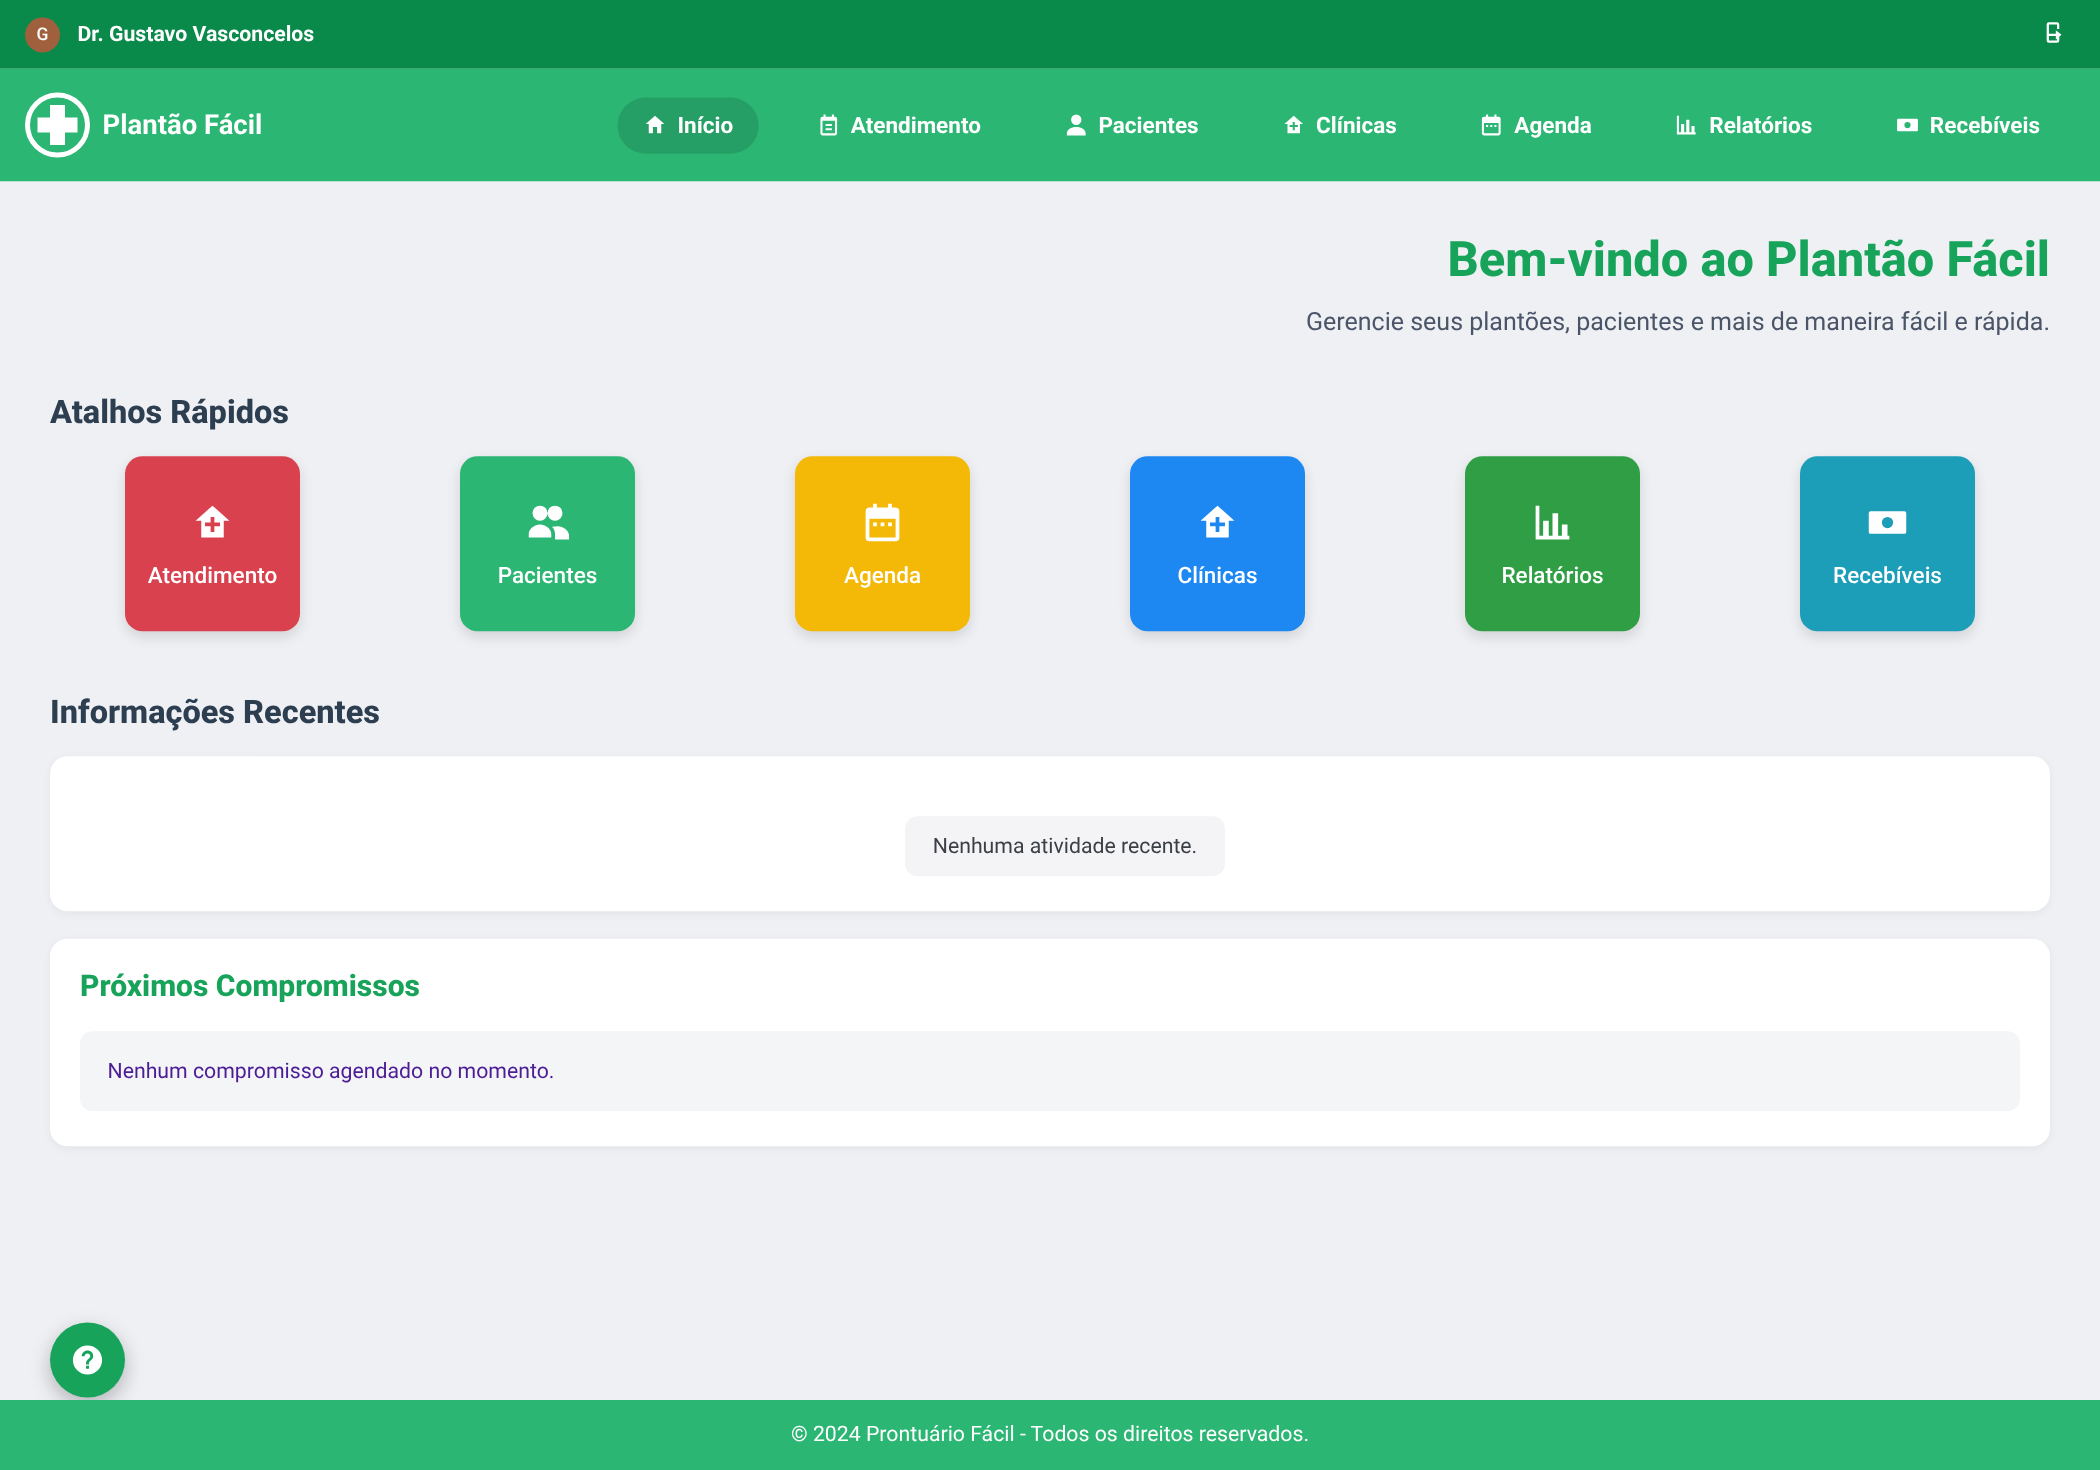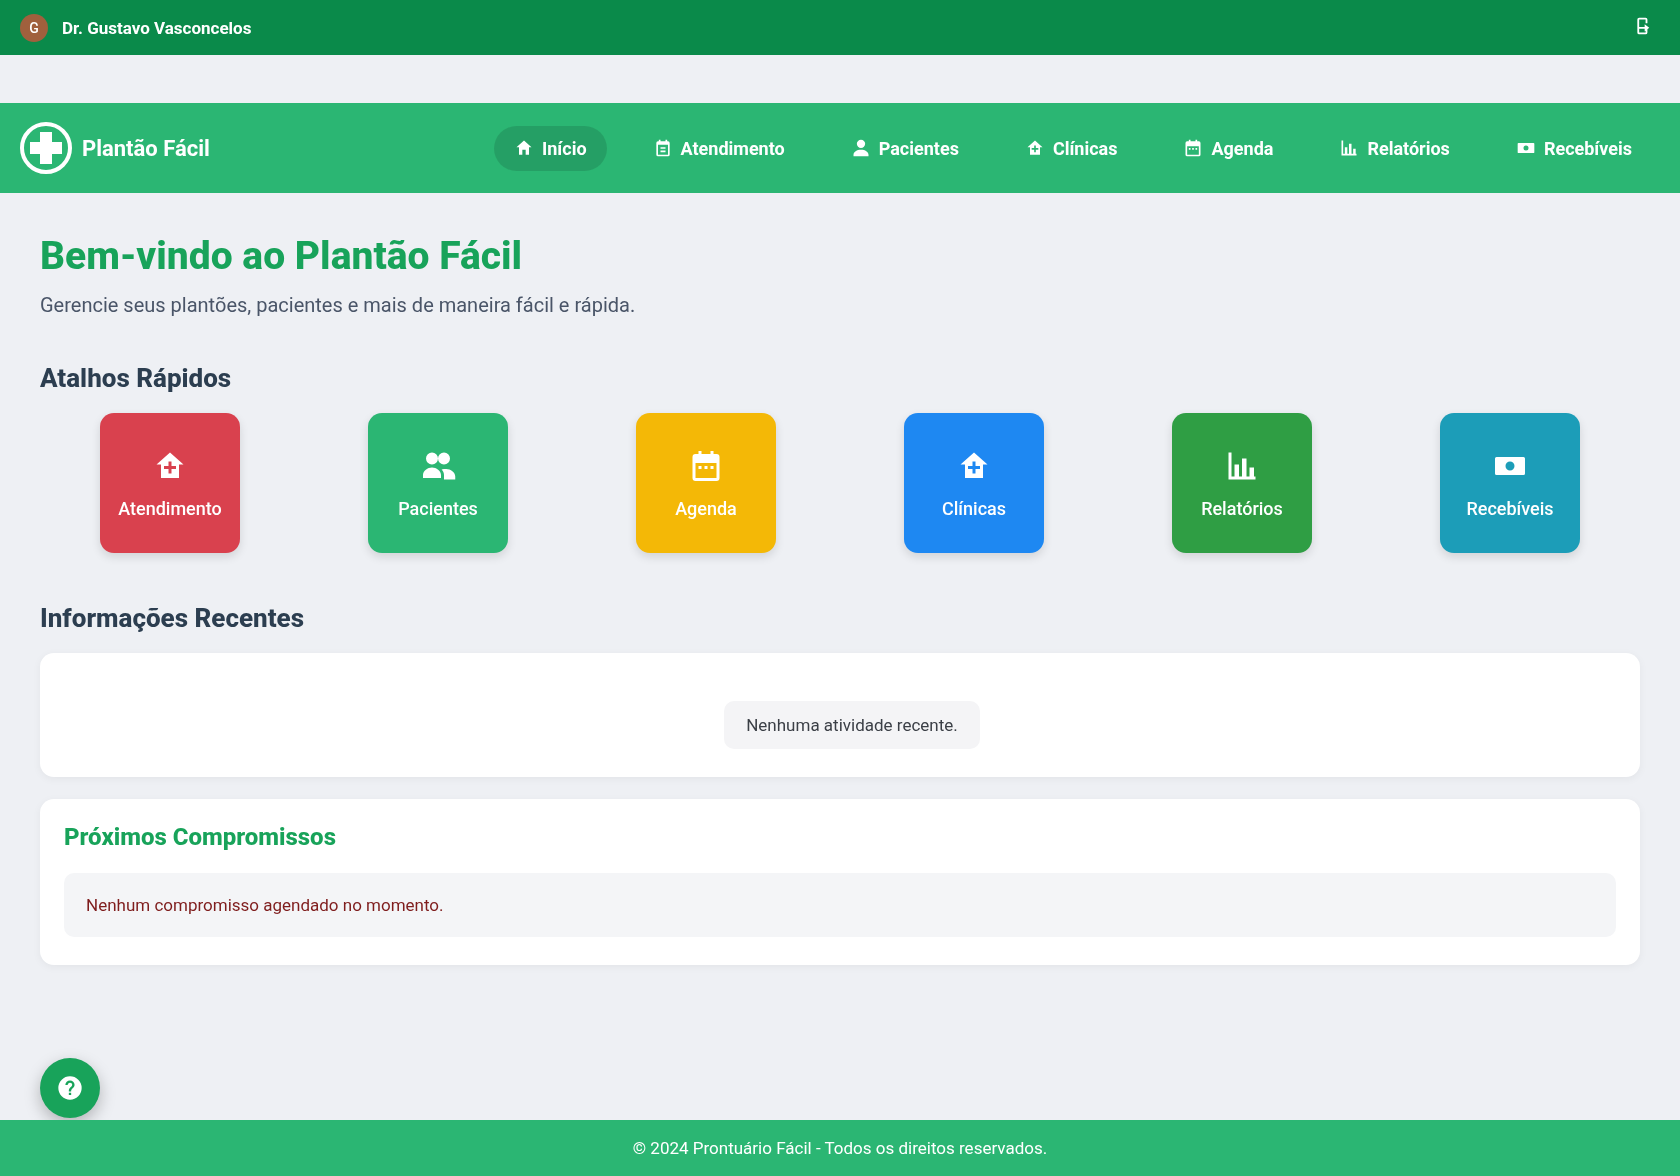--- a/index.html
+++ b/index.html
@@ -34,21 +34,20 @@
 .logout-icon svg { width: 22px; height: 22px; fill: #fff; }
 
 
 .navbar {
   background: #2bb673;
   height: 90px;
   display: flex;
   align-items: center;
   justify-content: space-between;
   padding: 0 28px 0 20px;
-  margin-top: 48px;
 }
 .brand { display: flex; align-items: center; gap: 10px; cursor: pointer; }
 .brand-logo {
   width: 52px; height: 52px; border-radius: 50%;
   border: 4px solid #fff;
   display:flex; align-items:center; justify-content:center;
   position: relative;
 }
 .brand-logo::before, .brand-logo::after {
   content: ""; position: absolute; background: #fff;
@@ -61,21 +60,21 @@
   display:flex; align-items:center; gap:8px;
   color:#fff; font-weight:700; font-size:18px;
   padding: 12px 20px; border-radius: 24px;
   cursor: pointer;
 }
 .nav-link.active { background: rgba(0,0,0,0.12); }
 .nav-link svg { width:20px; height:20px; fill:#fff; }
 
 
 .main { padding: 40px 40px 120px 40px; }
-.welcome { text-align:left; margin-bottom: 46px; }
+.welcome { text-align:right; margin-bottom: 46px; }
 .welcome h1 { color:#18a35a; font-weight:800; font-size:39px; margin-bottom:14px; }
 .welcome p { color:#4a5568; font-size:20px; }
 
 .section-title { font-weight:800; font-size:26px; color:#2c3e50; margin-bottom:20px; }
 
 .shortcuts { display:flex; gap:0; justify-content:space-between; padding: 0 60px 0 60px; margin-bottom:50px; }
 .tile {
   width:140px; height:140px; border-radius:14px;
   display:flex; flex-direction:column; align-items:center; justify-content:center;
   gap:14px; color:#fff; cursor:pointer;
@@ -101,21 +100,21 @@
 
 .activity-wrap { display:flex; gap:24px; align-items:stretch; padding: 0 0 0 24px; flex-direction: column;}
 .activity-bar { width:5px; background:#18a35a; border-radius:3px; }
 .activity-chip {
   background:#f4f4f6; padding:14px 22px; border-radius:10px;
   color:#3b3f46; font-size:17px; align-self:center;
 }
 
 .empty-box {
   background:#f4f5f7; border-radius:10px; padding:22px;
-  color:#7f1d1d; font-size:17px;
+  color:#4c1d95; font-size:17px;
 }
 
 
 .footer {
   position:absolute; left:0; right:0; bottom:0;
   background:#2bb673; color:#fff; text-align:center;
   padding:18px 0; font-size:17px;
 }
 
 

